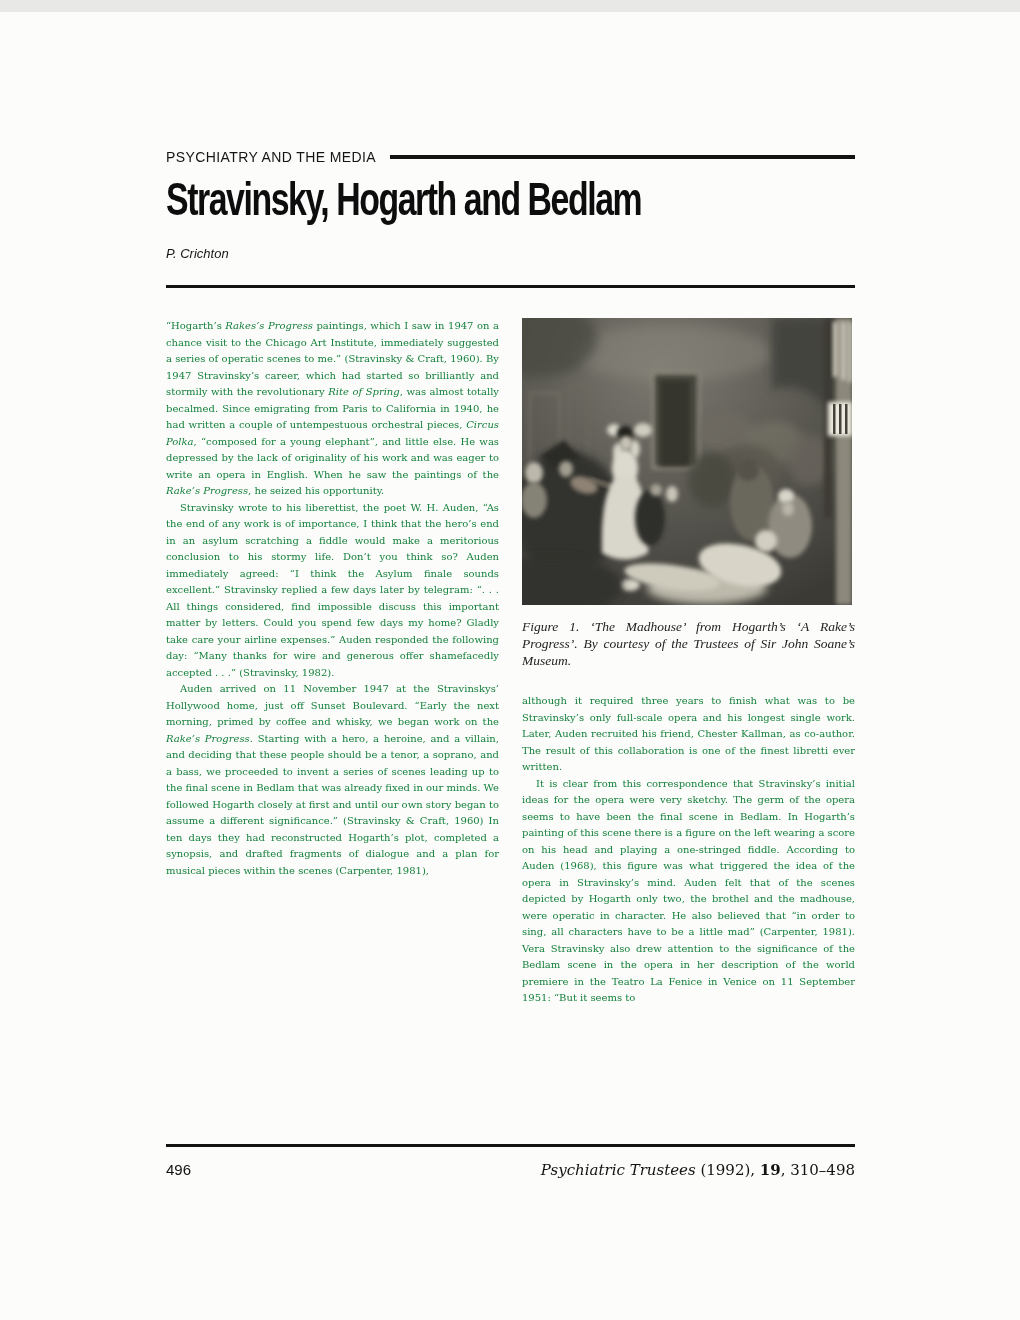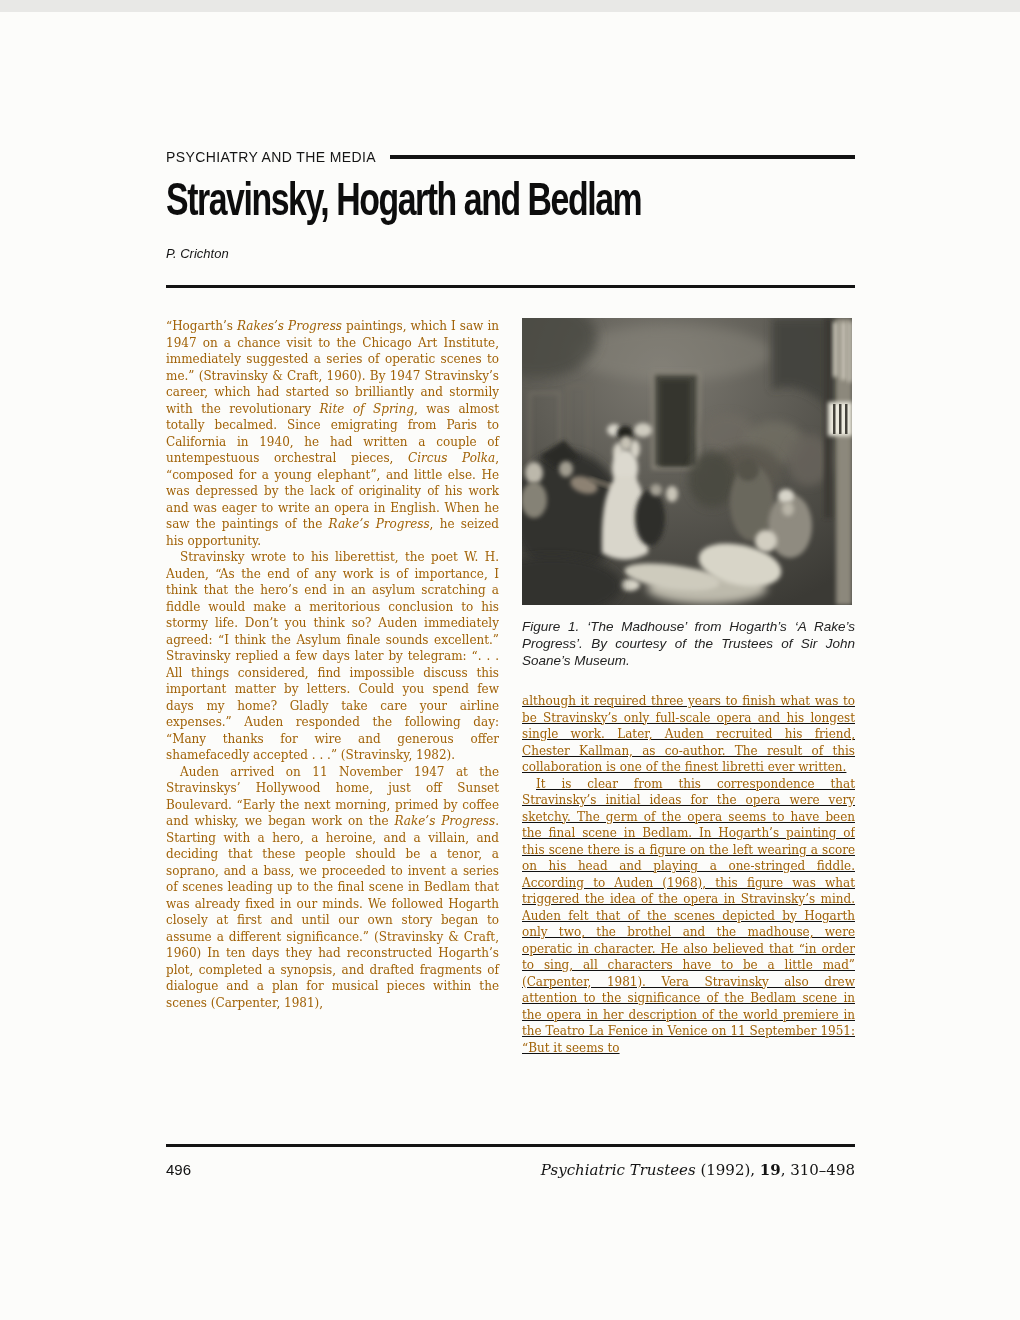--- a/index.html
+++ b/index.html
@@ -51,40 +51,40 @@
   
   .columns{
     display:flex;gap:23px;
     margin-top:30px;
     height:826px;
     overflow:hidden;
   }
   .col{width:333px;}
   .body-par{
     margin:0;
-    font-size:12px;
+    font-size:10px;
     line-height:16.5px;
     text-align:justify;
-    color:#a16207;
+    color:#15803d;
   }
   .body-par.indent{text-indent:14px;}
   .it{font-style:italic;}
   
   .figure-block{width:333px;}
   .painting-frame{width:330px;height:287px;overflow:hidden;}
   .fig-caption{
     margin-top:13px;
-    font-family:Liberation Sans, sans-serif;
+    font-family:Liberation Serif, serif;
     font-style:italic;
     font-size:13.5px;
     line-height:17px;
     text-align:justify;
     color:#232323;
   }
-  .col-text-after-figure{margin-top:24px;text-decoration:underline;}
+  .col-text-after-figure{margin-top:24px;}
   
   .rule-bottom{margin-top:0;}
   .footer-row{
     display:flex;justify-content:space-between;align-items:baseline;
     margin-top:14px;
     font-size:15px;
   }
   .page-num{font-weight:normal;font-family:"Liberation Sans", sans-serif;}
   .citation{color:#131313;}
   .citation .jn{font-style:italic;}

